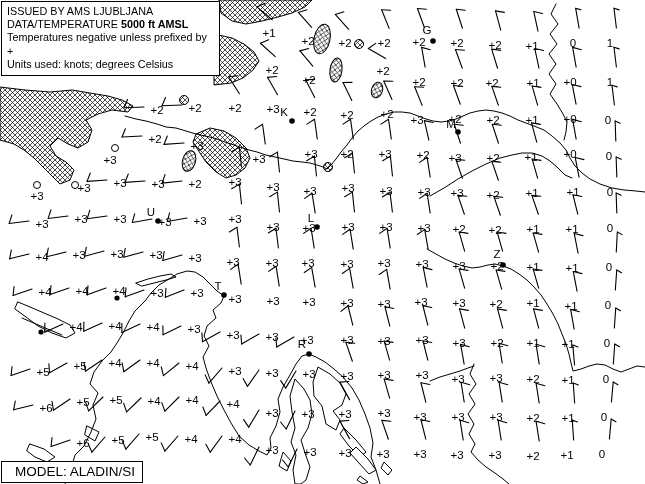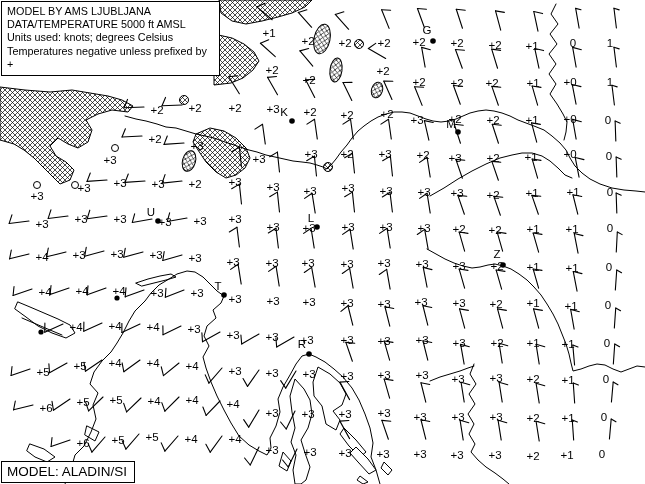--- a/index.html
+++ b/index.html
@@ -1,23 +1,23 @@
 <!DOCTYPE html>
 <html><head>
 <meta charset="utf-8">
 <style>
   html,body{margin:0;padding:0;background:#fff}
   #wrap{position:relative;width:645px;height:484px;background:#fff;outline:1px solid #000;
         overflow:hidden;font-family:"Liberation Sans",sans-serif;color:#000}
   #geo{position:absolute;left:0;top:0}
   .hdr{position:absolute;left:1px;top:1px;width:207px;background:#fff;border:1px solid #000;
        padding:3px 5px 4px 5px;font-size:10.8px;line-height:13.2px}
-  .hdr b{font-weight:normal}
+  .hdr b{font-weight:bold}
   .model{position:absolute;left:1px;top:461px;background:#fff;border:1px solid #000;
-         padding:2px 7px 3px 5px;font-size:13.5px;white-space:nowrap}
+         padding:2px 7px 3px 13px;font-size:13.5px;white-space:nowrap}
   svg text{font-family:"Liberation Sans",sans-serif;fill:#000}
   .coast{fill:none;stroke:#000;stroke-width:1;stroke-linejoin:round;stroke-linecap:round}
   .isle{fill:#fff;stroke:#000;stroke-width:1;stroke-linejoin:round}
   .river{fill:none;stroke:#000;stroke-width:1;stroke-linejoin:round;stroke-linecap:round}
   .hatch{fill:url(#xh);stroke:#000;stroke-width:1;stroke-linejoin:round}
 </style>
 </head>
 <body>
 
 <div id="wrap">
@@ -951,23 +951,23 @@
         <g>
           <text x="302" y="348" font-size="11.5" text-anchor="middle">R</text>
           <circle cx="309" cy="354" r="2.8" fill="#000"></circle>
         </g>
         <circle cx="41" cy="332" r="2.6" fill="#000"></circle>
         <circle cx="117" cy="298" r="2.6" fill="#000"></circle>
       </g>
   </svg>
 
   <div class="hdr">
-    <div><span>MODEL BY AMS LJUBLJANA</span></div>
+    <div><span>ISSUED BY AMS LJUBLJANA</span></div>
     <div><span>DATA/TEMPERATURE </span><b>5000 ft AMSL</b></div>
+    <div><span>Temperatures negative unless prefixed by +</span></div>
     <div><span>Units used: knots; degrees Celsius</span></div>
-    <div><span>Temperatures negative unless prefixed by +</span></div>
   </div>
 
   <div class="model">
     <span>MODEL: ALADIN/SI</span>
   </div>
 
 </div>
 
 </body></html>

